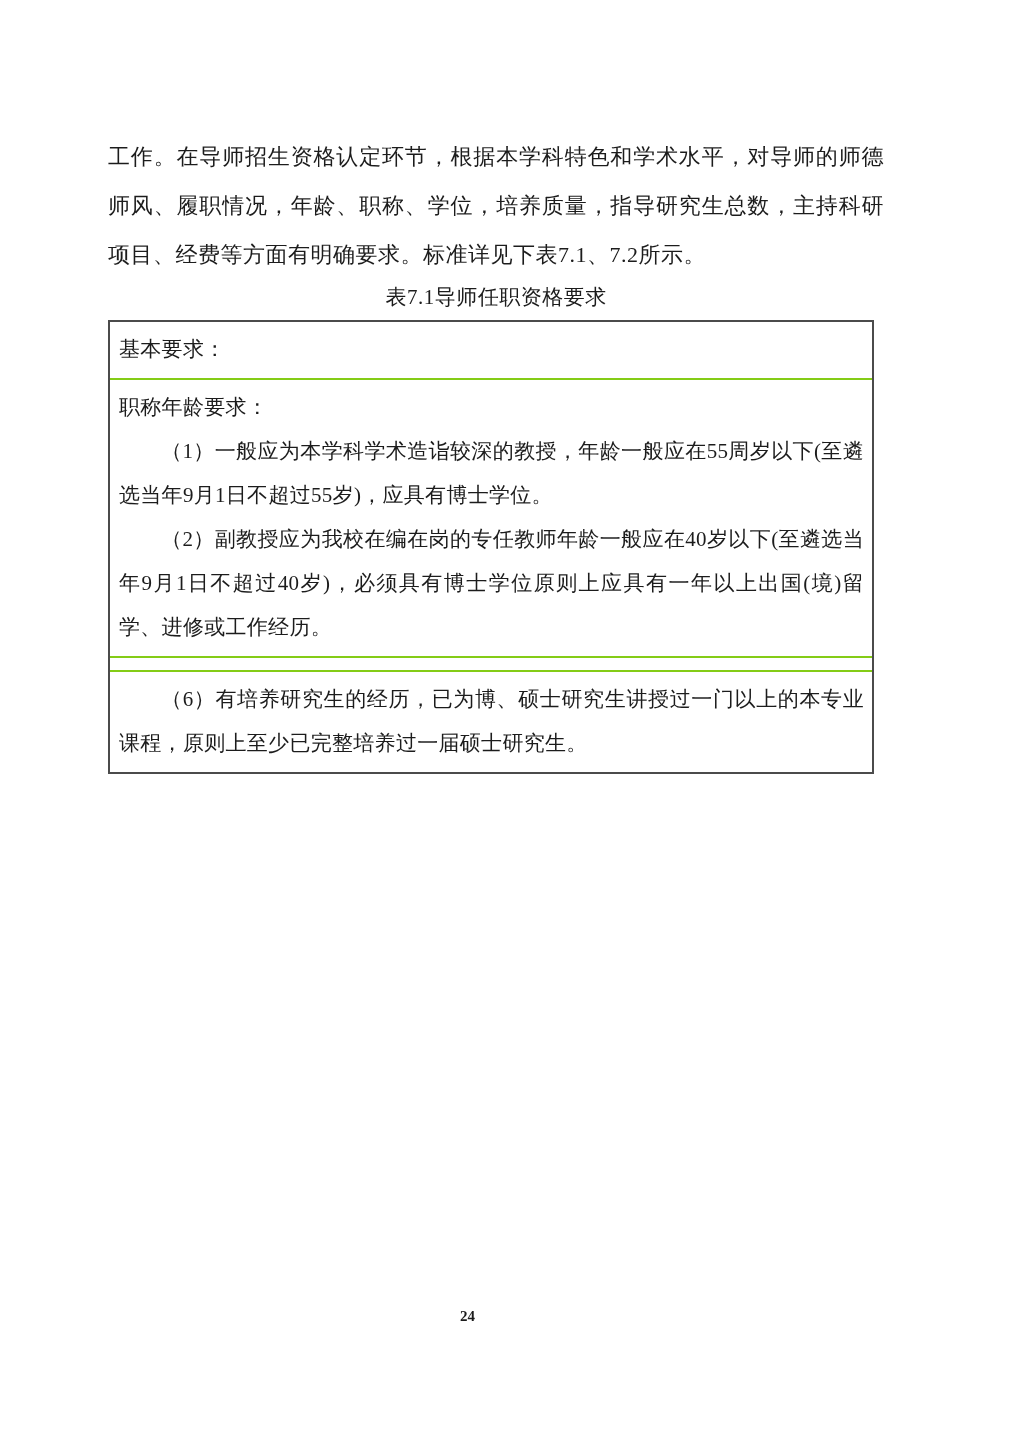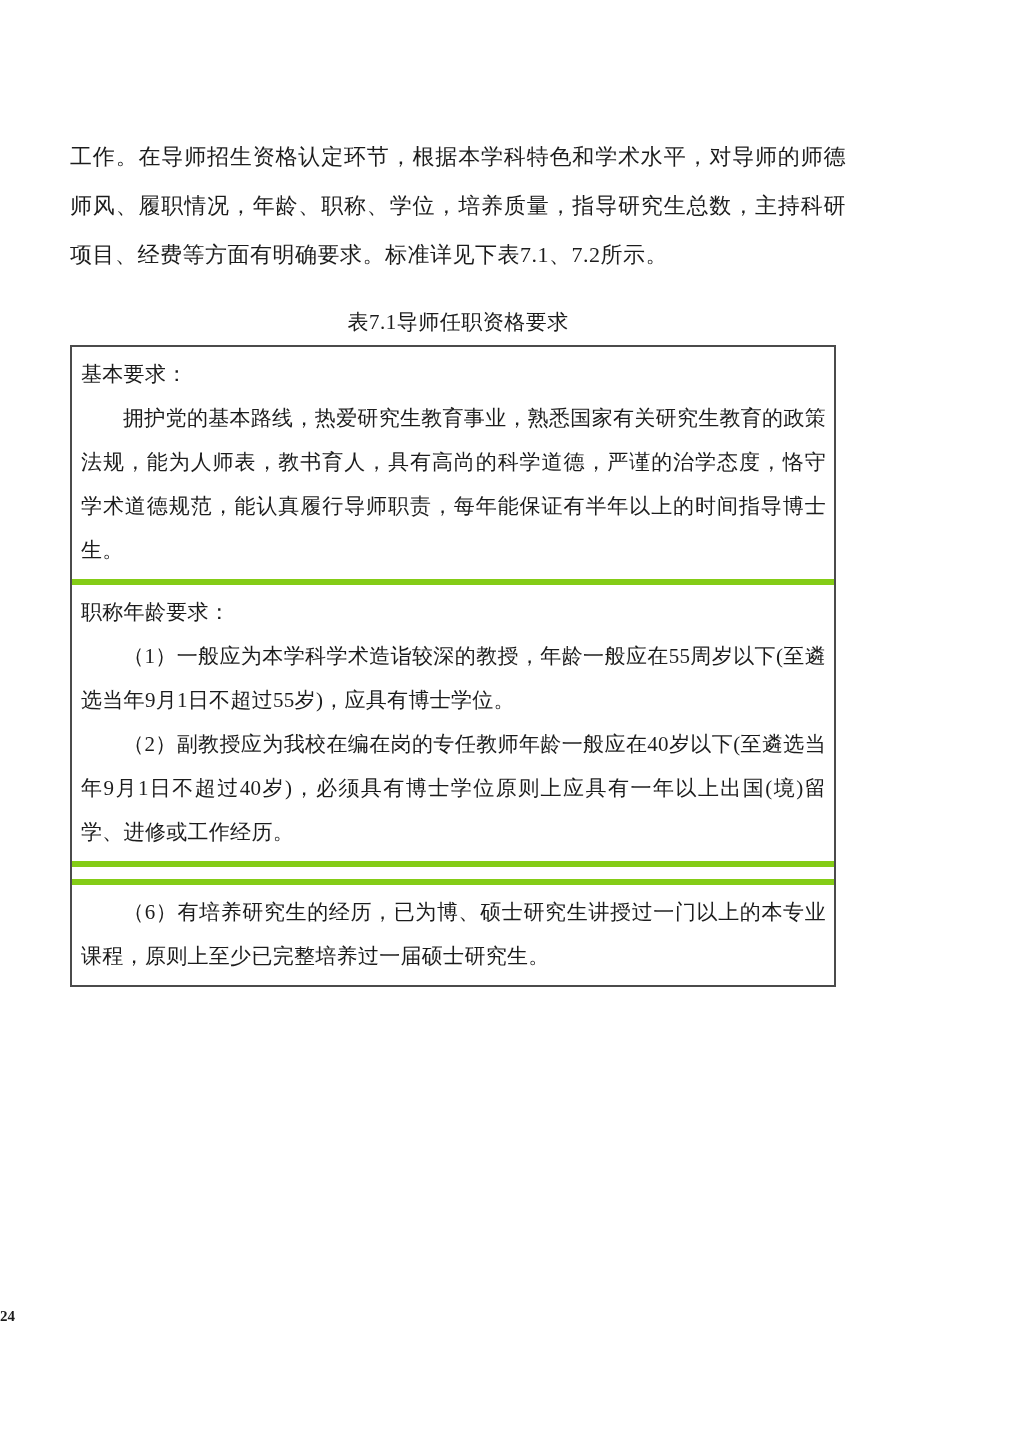--- a/index.html
+++ b/index.html
@@ -8,83 +8,82 @@
     height: 1447px;
     background: #ffffff;
     overflow: hidden;
     font-family: "Liberation Serif", "DejaVu Serif", serif;
     color: #1c1c1c;
   }
   .page {
     position: relative;
     width: 1024px;
     height: 1447px;
-    padding: 132px 114px 0 70px;
+    padding: 132px 114px 0 108px;
   }
   .text-col {
     width: 776px;
   }
   .intro {
     font-size: 22px;
     line-height: 49px;
     text-align: justify;
     text-justify: inter-ideograph;
     letter-spacing: 0.5px;
   }
   .caption {
     font-size: 21px;
     text-align: center;
-    margin-top: 29px;
+    margin-top: 4px;
     margin-bottom: 9px;
     letter-spacing: 0.5px;
   }
   .qual-table {
     width: 766px;
     border: 2px solid #4b4b4b;
     border-collapse: collapse;
   }
   .qual-row {
-    border-bottom: 6px solid #84cc16;
+    border-bottom: 2px solid #84cc16;
     padding: 5px 8px 7px 9px;
   }
   .qual-row:last-child { border-bottom: none; }
   .qual-row p {
     font-size: 21px;
     line-height: 44px;
     text-align: justify;
     text-justify: inter-ideograph;
     letter-spacing: 0.3px;
   }
   .row-heading { text-indent: 0; }
   .row-para { text-indent: 2em; }
   .page-number {
     position: absolute;
     left: 0;
     top: 1308px;
     width: 935px;
-    text-align: left;
+    text-align: center;
     font-size: 15px;
     font-weight: bold;
   }
 </style>
 </head>
 <body>
 
 <div class="page">
   <div class="text-col">
 
     <p class="intro">工作。在导师招生资格认定环节，根据本学科特色和学术水平，对导师的师德师风、履职情况，年龄、职称、学位，培养质量，指导研究生总数，主持科研项目、经费等方面有明确要求。标准详见下表7.1、7.2所示。</p>
 
     <div class="caption">表7.1导师任职资格要求</div>
 
     <div class="qual-table">
 
       <div class="qual-row">
         <p class="row-heading">基本要求：</p>
-        <p class="row-para">拥护党的基本路线，热爱研究生教育事业，熟悉国家有关研究生教育的政策法规，能为人师表，教书育人，具有高尚的科学道德，严谨的治学态度，恪守学术道德规范，能认真履行导师职责，每年能保证有半年以上的时间指导博士生。</p>
       </div>
 
       <div class="qual-row">
         <p class="row-heading">职称年龄要求：</p>
         <p class="row-para">（1）一般应为本学科学术造诣较深的教授，年龄一般应在55周岁以下(至遴选当年9月1日不超过55岁)，应具有博士学位。</p>
         <p class="row-para">（2）副教授应为我校在编在岗的专任教师年龄一般应在40岁以下(至遴选当年9月1日不超过40岁)，必须具有博士学位原则上应具有一年以上出国(境)留学、进修或工作经历。</p>
       </div>
 
       <div class="qual-row">
       </div>

